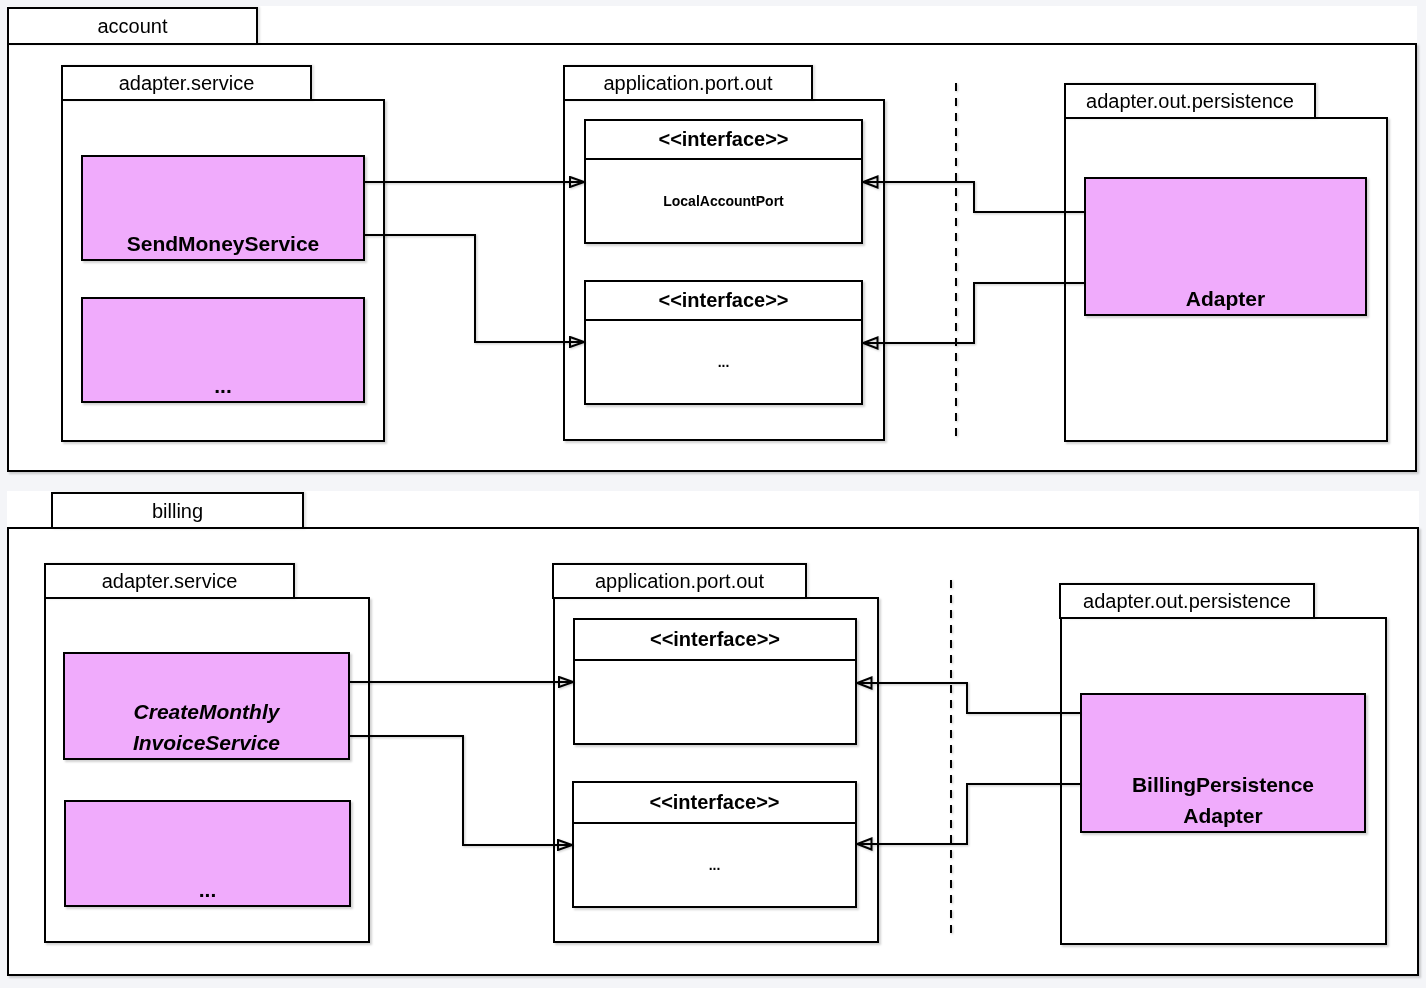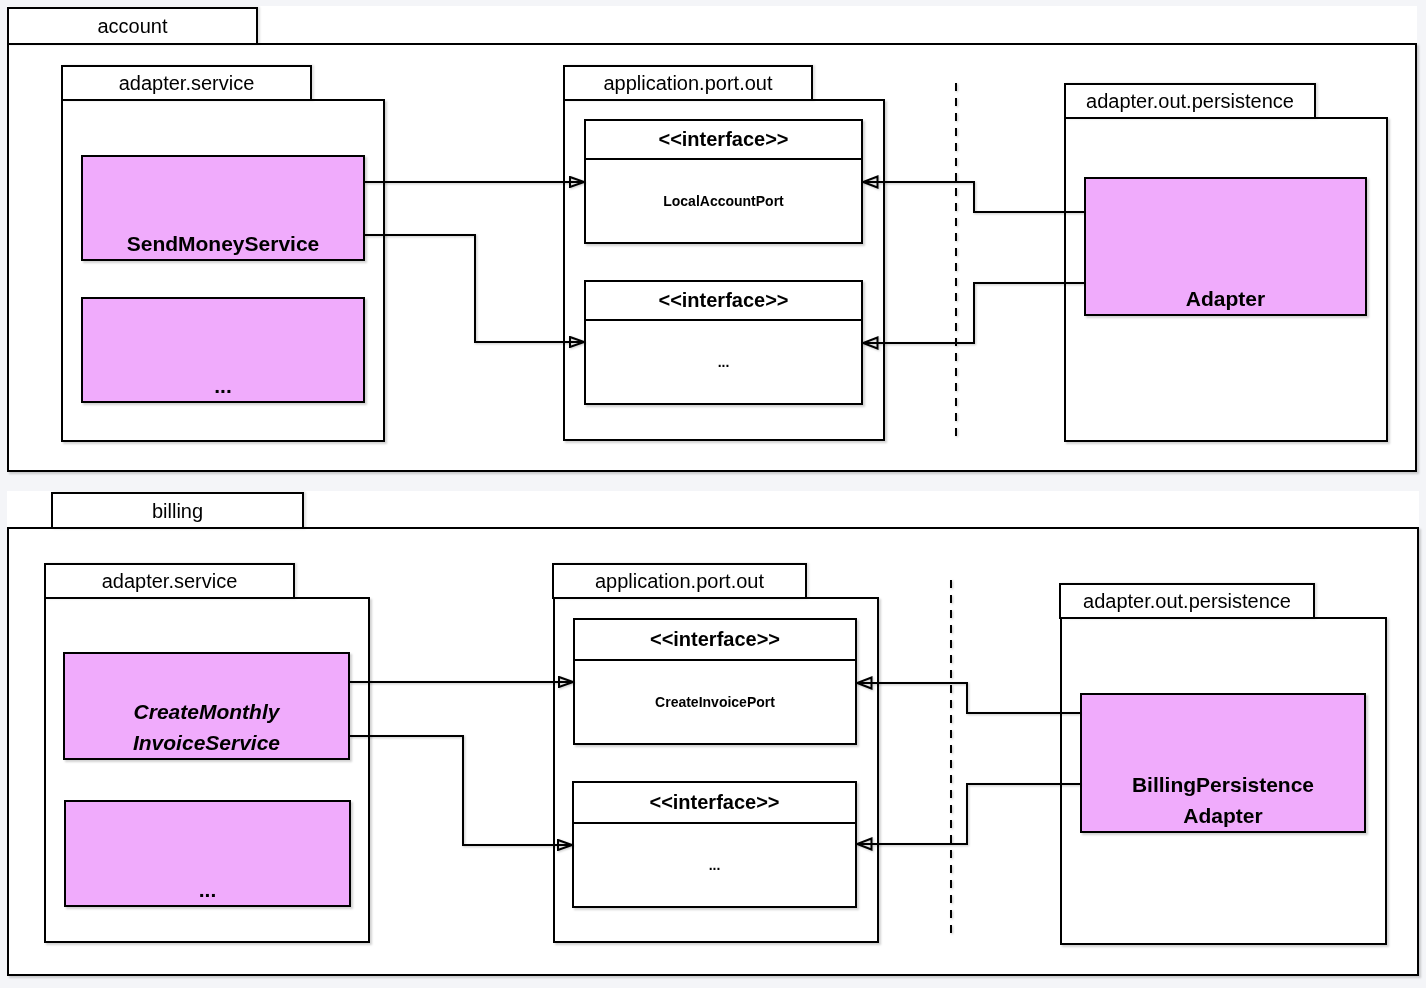--- a/index.html
+++ b/index.html
@@ -125,21 +125,20 @@
   <div class="abs cls" style="left:64px;top:800px;width:287px;height:107px;">
     <div>...</div>
   </div>
 
   <div class="abs pkg-body z3" style="left:553px;top:597px;width:326px;height:346px;"></div>
   <div class="abs pkg-tab" style="left:552px;top:563px;width:255px;height:36px;">
     <span>application.port.out</span>
   </div>
   <div class="abs iface" style="left:573px;top:618px;width:284px;height:127px;">
     <div class="iface-head" style="height:39px;">&lt;&lt;interface&gt;&gt;</div>
-    <div class="iface-name">CreateInvoicePort</div>
   </div>
   <div class="abs iface" style="left:572px;top:781px;width:285px;height:127px;">
     <div class="iface-head" style="height:39px;">&lt;&lt;interface&gt;&gt;</div>
     <div class="iface-name">...</div>
   </div>
 
   <div class="abs pkg-body z3" style="left:1060px;top:617px;width:327px;height:328px;"></div>
   <div class="abs pkg-tab" style="left:1059px;top:583px;width:256px;height:36px;">
     <span>adapter.out.persistence</span>
   </div>

